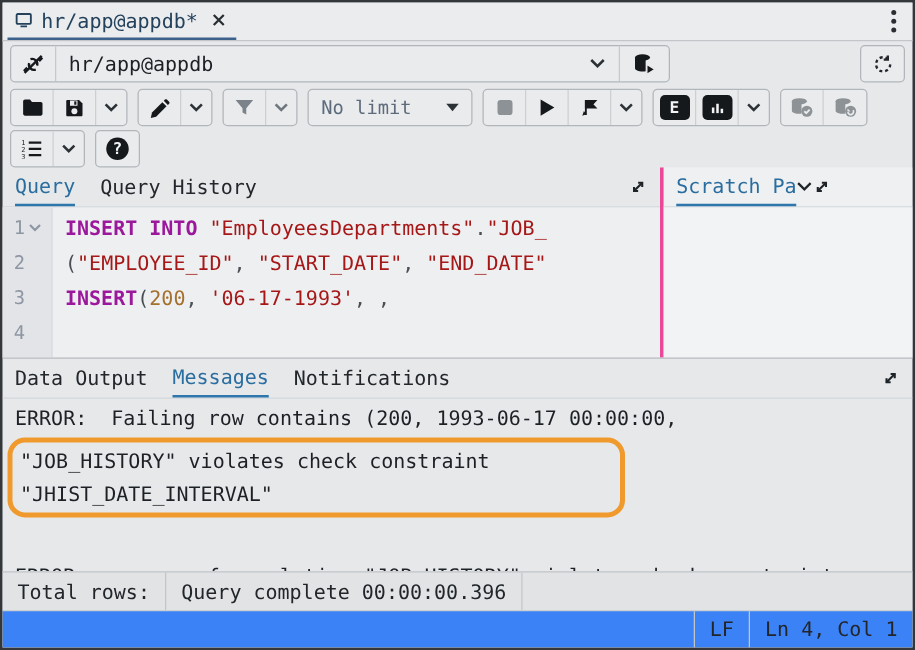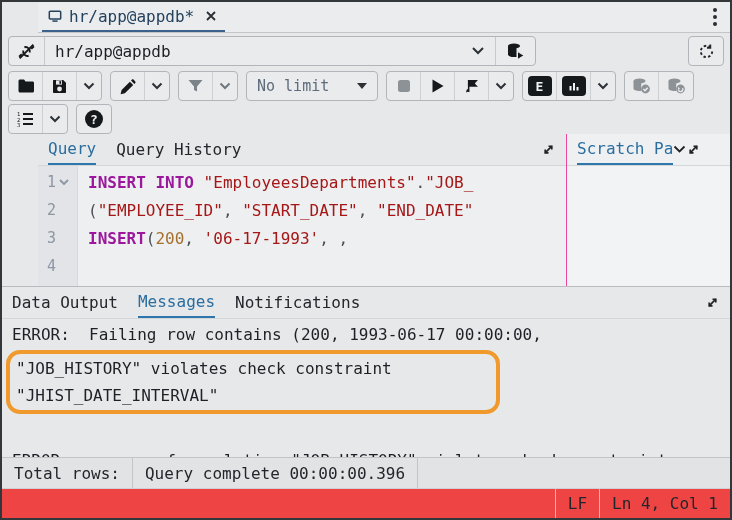--- a/index.html
+++ b/index.html
@@ -11,21 +11,21 @@
     font-family:"DejaVu Sans Mono", monospace;
     color:#22262a;
     display:flex; flex-direction:column;
     overflow:hidden;
   }
   .spacer { flex:1; }
   svg { display:block; }
 
   
   .tabbar { height:31px; background:#eaecee; border-bottom:1px solid #c3c6c9;
-            display:flex; align-items:stretch; padding:0 8px 0 4px;margin-left:36px; }
+            display:flex; align-items:stretch; padding:0 8px 0 4px; }
   .doc-tab { display:flex; align-items:center; gap:7px; padding:0 8px 0 6px;
              border-bottom:2px solid #3c618a; color:#24425c; font-size:16px; }
   .doc-tab .close { color:#2a2e33; margin-left:4px; }
   .kebab { align-self:center; padding:2px 4px; }
 
   
   .connbar { height:36px; display:flex; align-items:center; padding:3px 6px; gap:8px; }
   .conn-combo { width:528px; height:30px; border:1px solid #b2b6ba; border-radius:4px;
                 background:#e9ebed; display:flex; align-items:center; overflow:hidden; }
   .conn-cell { display:flex; align-items:center; justify-content:center; height:100%; }
@@ -51,21 +51,21 @@
                padding:0 10px; font-size:15px; color:#5d6b7b; }
   .caret-down { width:0; height:0; border-left:5px solid transparent;
                 border-right:5px solid transparent; border-top:6px solid #2c3136; }
   .black-chip { width:24px; height:20px; background:#16191c; border-radius:4px;
                 color:#f2f3f4; font-size:13px; font-weight:bold;
                 display:flex; align-items:center; justify-content:center; }
 
   
   .main { height:152px; display:flex; min-height:0; }
   .query-panel { width:529px; display:flex; flex-direction:column;
-                 border-right:1px solid #ec4899;margin-left:36px; }
+                 border-right:3px solid #ec4899; }
   .panel-tabs { height:32px; display:flex; align-items:stretch; gap:20px;
                 padding:0 10px; border-bottom:1px solid #d4d7da; font-size:16px; }
   .ptab { display:flex; align-items:center; color:#23272b; }
   .ptab.active { color:#2a6d9f; border-bottom:2px solid #2e76ac; }
   .panel-tabs .icon-right { display:flex; align-items:center; }
 
   .editor { flex:1; display:flex; background:#edeff1; overflow:hidden; }
   .gutter { width:40px; background:#e2e4e7; border-right:1px solid #d7dadc;
             color:#8d96a2; font-size:15px; padding-top:2px; }
   .g-row { height:28px; display:flex; align-items:center; padding-left:9px; gap:3px; }
@@ -91,21 +91,21 @@
   .messages { flex:1; padding:2px 0 0 10px; font-size:16px; color:#1d2125;
               display:flex; flex-direction:column; overflow:hidden; }
   .mline { height:27px; display:flex; align-items:center; white-space:pre; }
   .err-box { margin-left:-6px; margin-top:2px; width:494px; padding:1px 6px;
              border:4px solid #f09a2e; border-radius:14px; }
   .clipped { margin-top:auto; height:10px; overflow:hidden; }
 
   
   .status1 { height:31px; background:#e1e3e5; border-top:1px solid #c2c5c8;
              display:flex; align-items:stretch; font-size:16px; }
-  .status2 { height:30px; background:#ef4444; border-top:1px solid #cdd0d2;
+  .status2 { height:30px; background:#3b82f6; border-top:1px solid #cdd0d2;
              display:flex; align-items:stretch; justify-content:flex-end; font-size:16px; }
   .s-item { display:flex; align-items:center; padding:0 12px; }
   .vsep { width:1px; background:#c3c6c9; }
 </style>
 </head>
 <body>
 
 <div class="window">
 
   <div class="tabbar">

